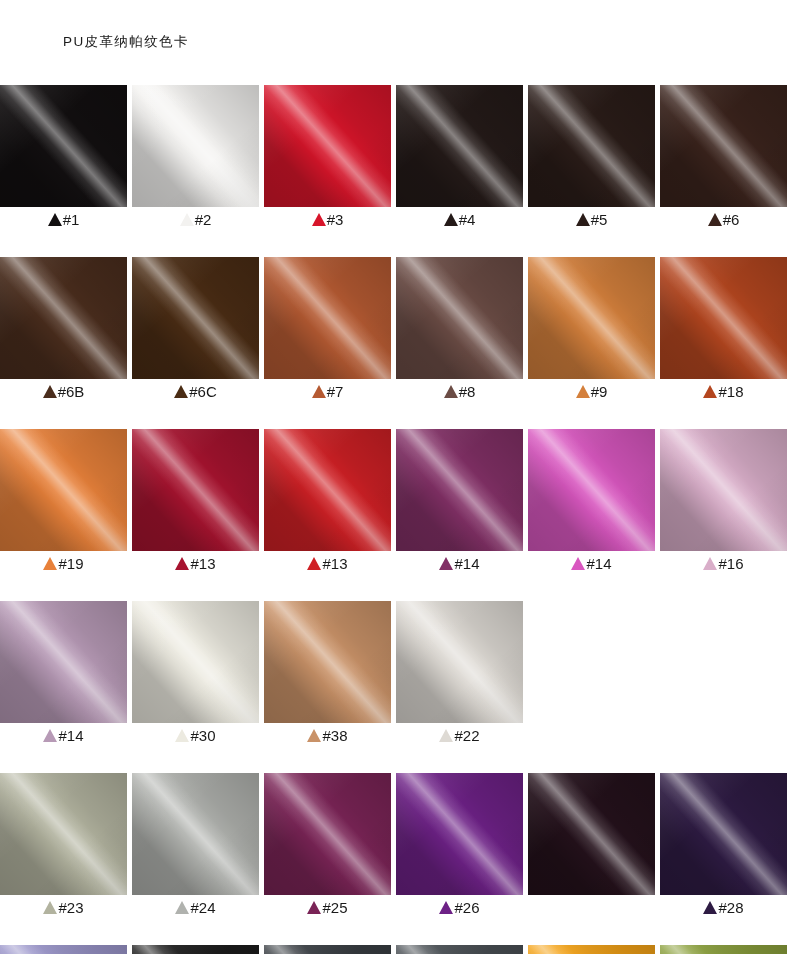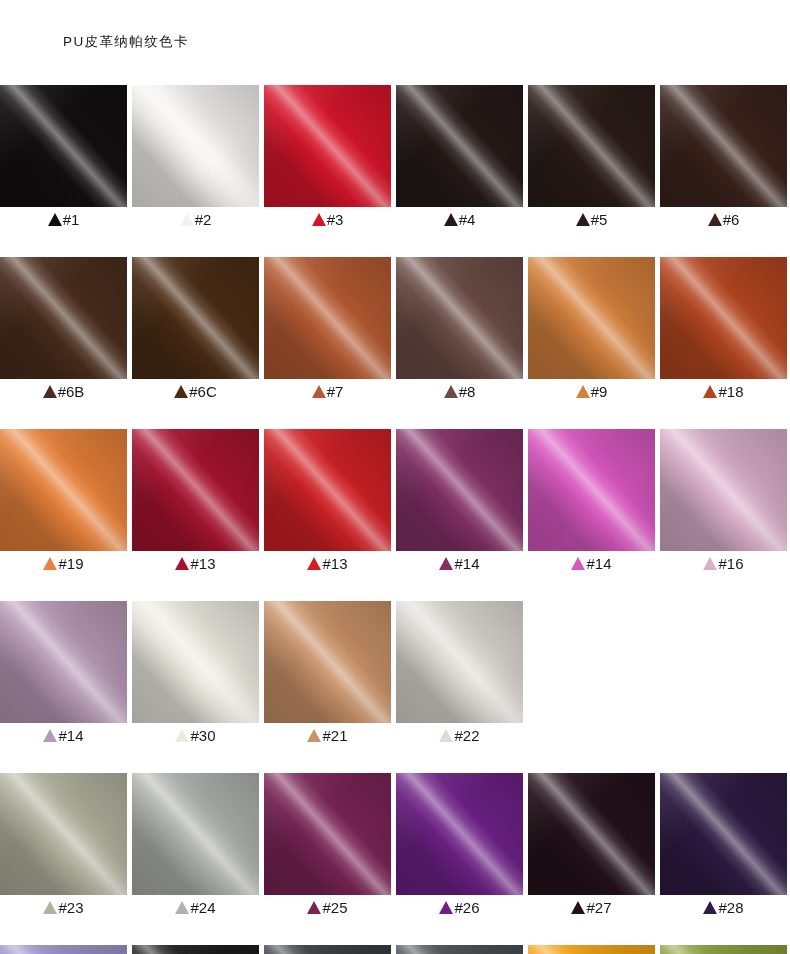--- a/index.html
+++ b/index.html
@@ -397,21 +397,21 @@
         <div class="cell">
           <div class="swatch">
             <div class="base" style="background: rgb(201, 146, 104);"></div>
             <div class="shade-dark"></div>
             <div class="crease"></div>
             <div class="shade-upper"></div>
             <div class="soft"></div>
           </div>
           <div class="label">
             <span class="tri" style="border-bottom-color: rgb(201, 146, 104);"></span>
-            <span class="code">#21</span>
+            <span class="code">#38</span>
           </div>
         </div>
         <div class="cell">
           <div class="swatch">
             <div class="base" style="background: rgb(222, 218, 212);"></div>
             <div class="shade-dark"></div>
             <div class="crease"></div>
             <div class="shade-upper"></div>
             <div class="soft"></div>
           </div>
@@ -474,24 +474,20 @@
             <span class="code">#26</span>
           </div>
         </div>
         <div class="cell">
           <div class="swatch">
             <div class="base" style="background: rgb(36, 17, 27);"></div>
             <div class="shade-dark"></div>
             <div class="crease"></div>
             <div class="shade-upper"></div>
             <div class="soft"></div>
-          </div>
-          <div class="label">
-            <span class="tri" style="border-bottom-color: rgb(36, 17, 27);"></span>
-            <span class="code">#27</span>
           </div>
         </div>
         <div class="cell">
           <div class="swatch">
             <div class="base" style="background: rgb(46, 27, 67);"></div>
             <div class="shade-dark"></div>
             <div class="crease"></div>
             <div class="shade-upper"></div>
             <div class="soft"></div>
           </div>

